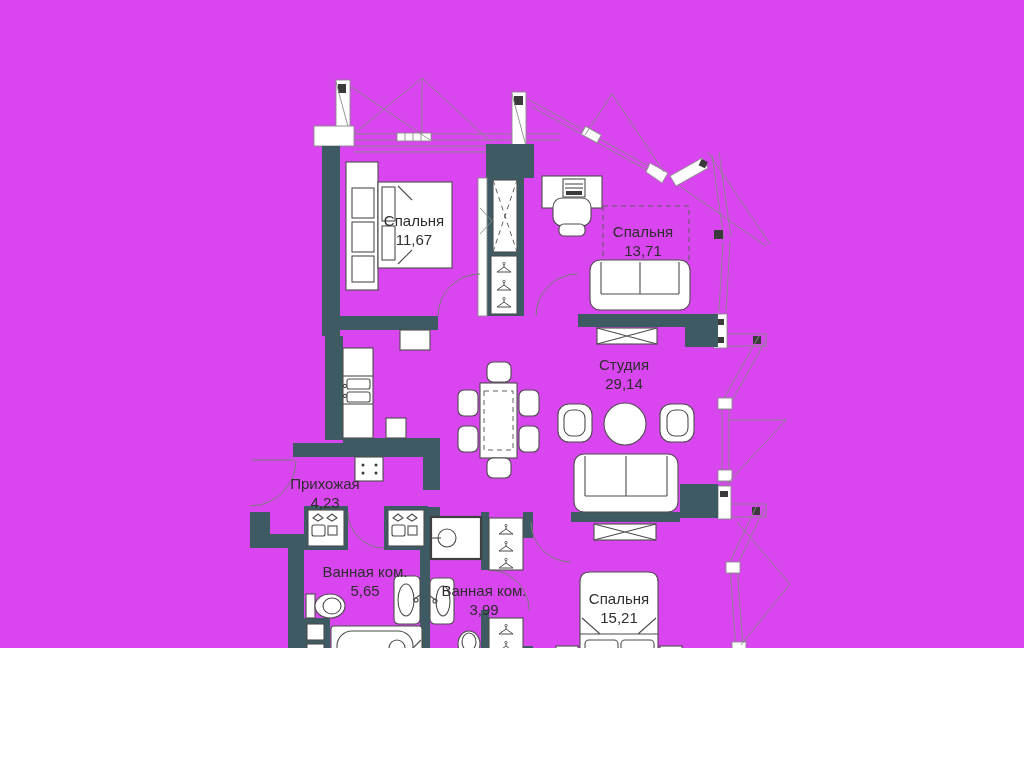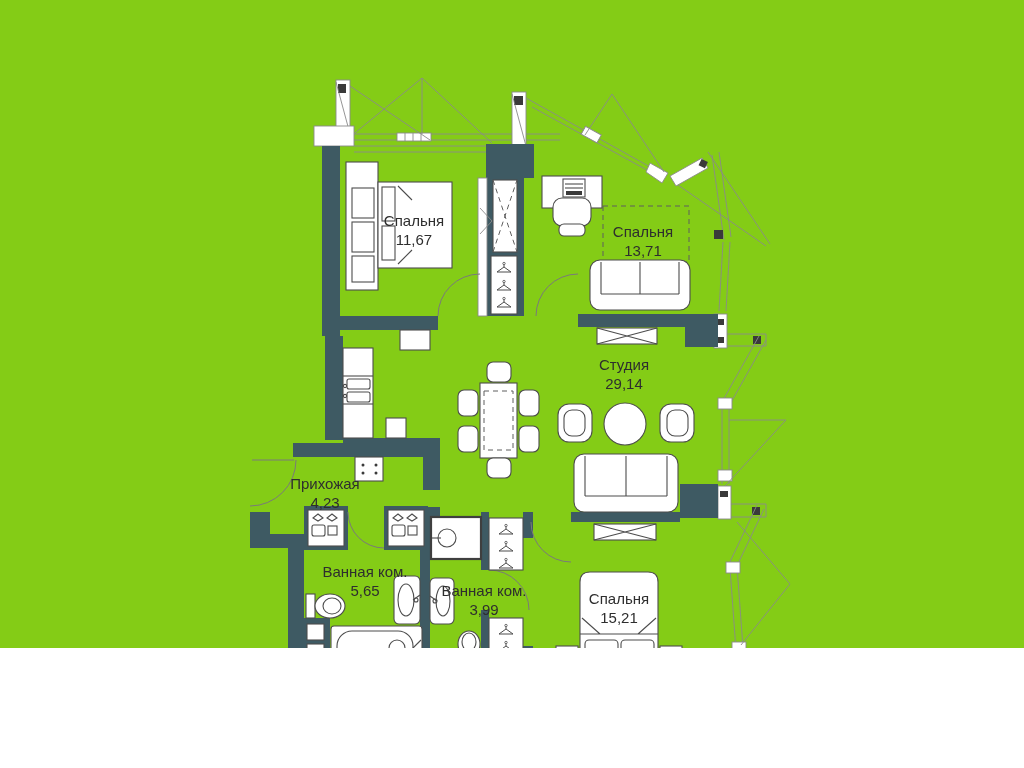--- a/index.html
+++ b/index.html
@@ -1,16 +1,16 @@
 <!DOCTYPE html>
 <html><head>
 <meta charset="utf-8">
 <style>
   html,body{margin:0;padding:0;background:#fff;}
-  #canvas{width:1024px;height:648px;position:relative;background:#84cc16;overflow:hidden;}
+  #canvas{width:1024px;height:648px;position:relative;background:#d946ef;overflow:hidden;}
   svg{display:block;}
   .wall{fill:#3e5a63;stroke:none;}
   .w{fill:#ffffff;stroke:#4d4d4d;stroke-width:1.1;}
   .w2{fill:#ffffff;stroke:#3f3f3f;stroke-width:2.2;}
   .ln{fill:none;stroke:#4d4d4d;stroke-width:1.1;}
   .tn{fill:none;stroke:#8a8a8a;stroke-width:0.9;}
   .tw{fill:#ffffff;stroke:#8a8a8a;stroke-width:0.9;}
   .dash{fill:none;stroke:#5f5f5f;stroke-width:1;stroke-dasharray:5 4;}
   .arc{fill:none;stroke:#7a7a7a;stroke-width:1;}
   .dk{fill:#3a3a3a;}

